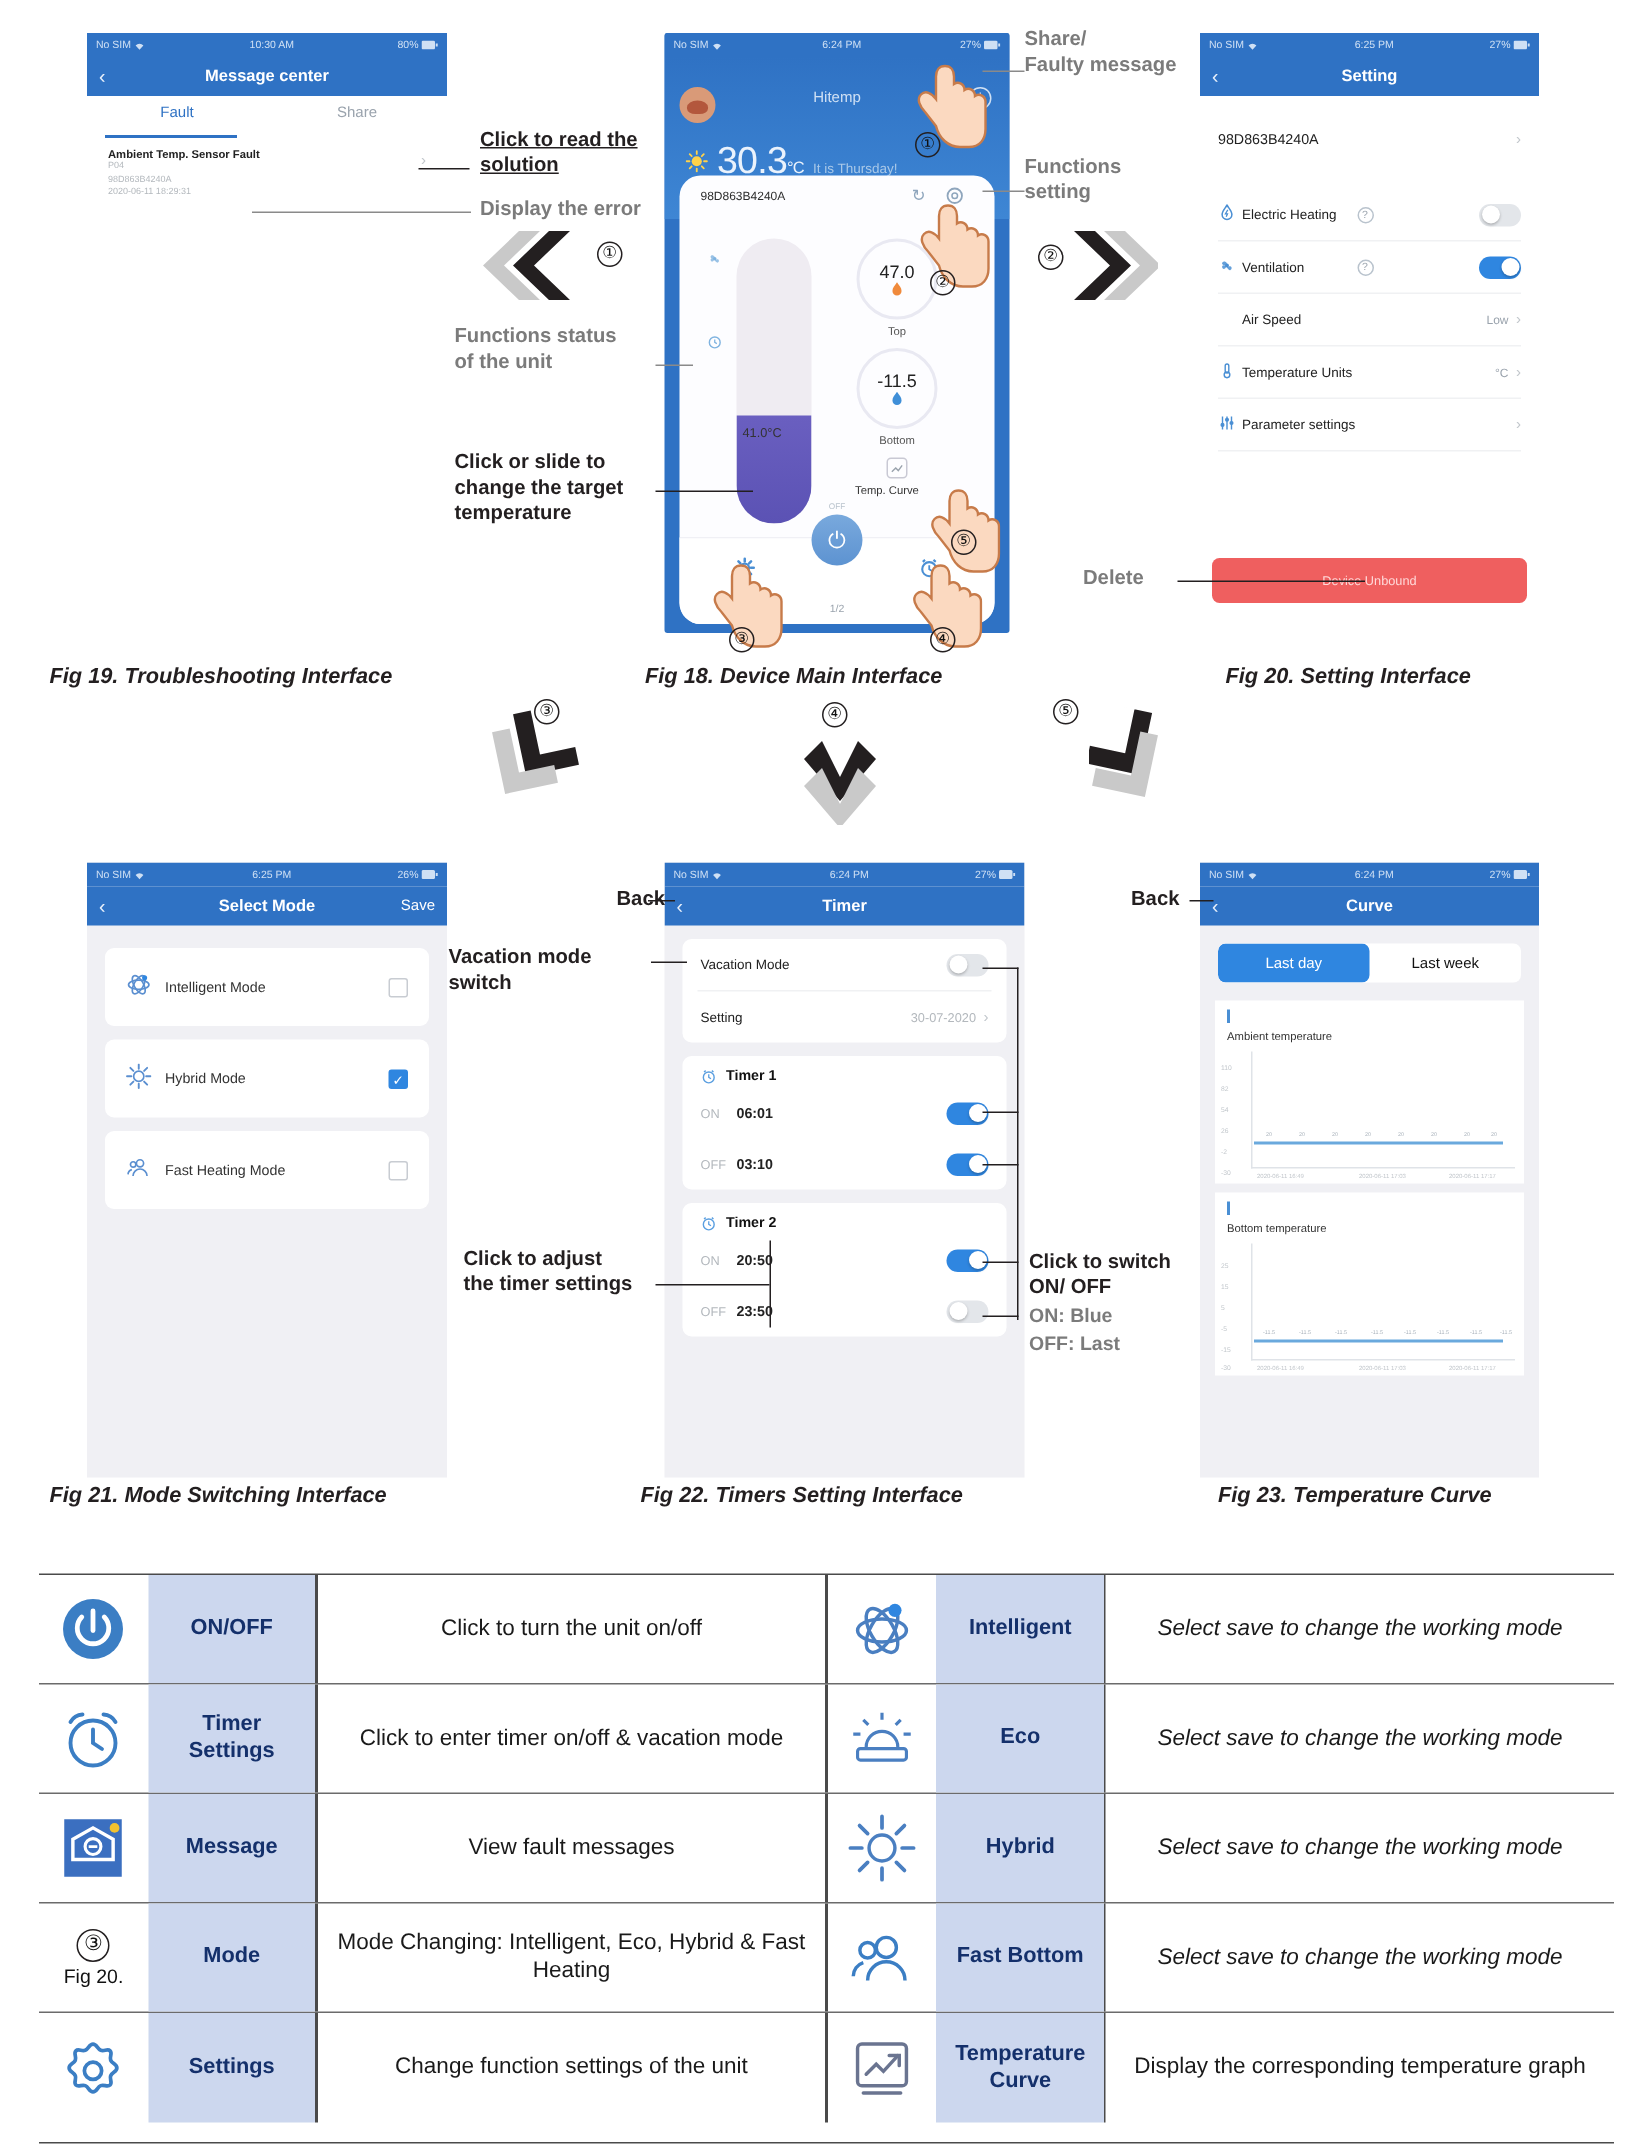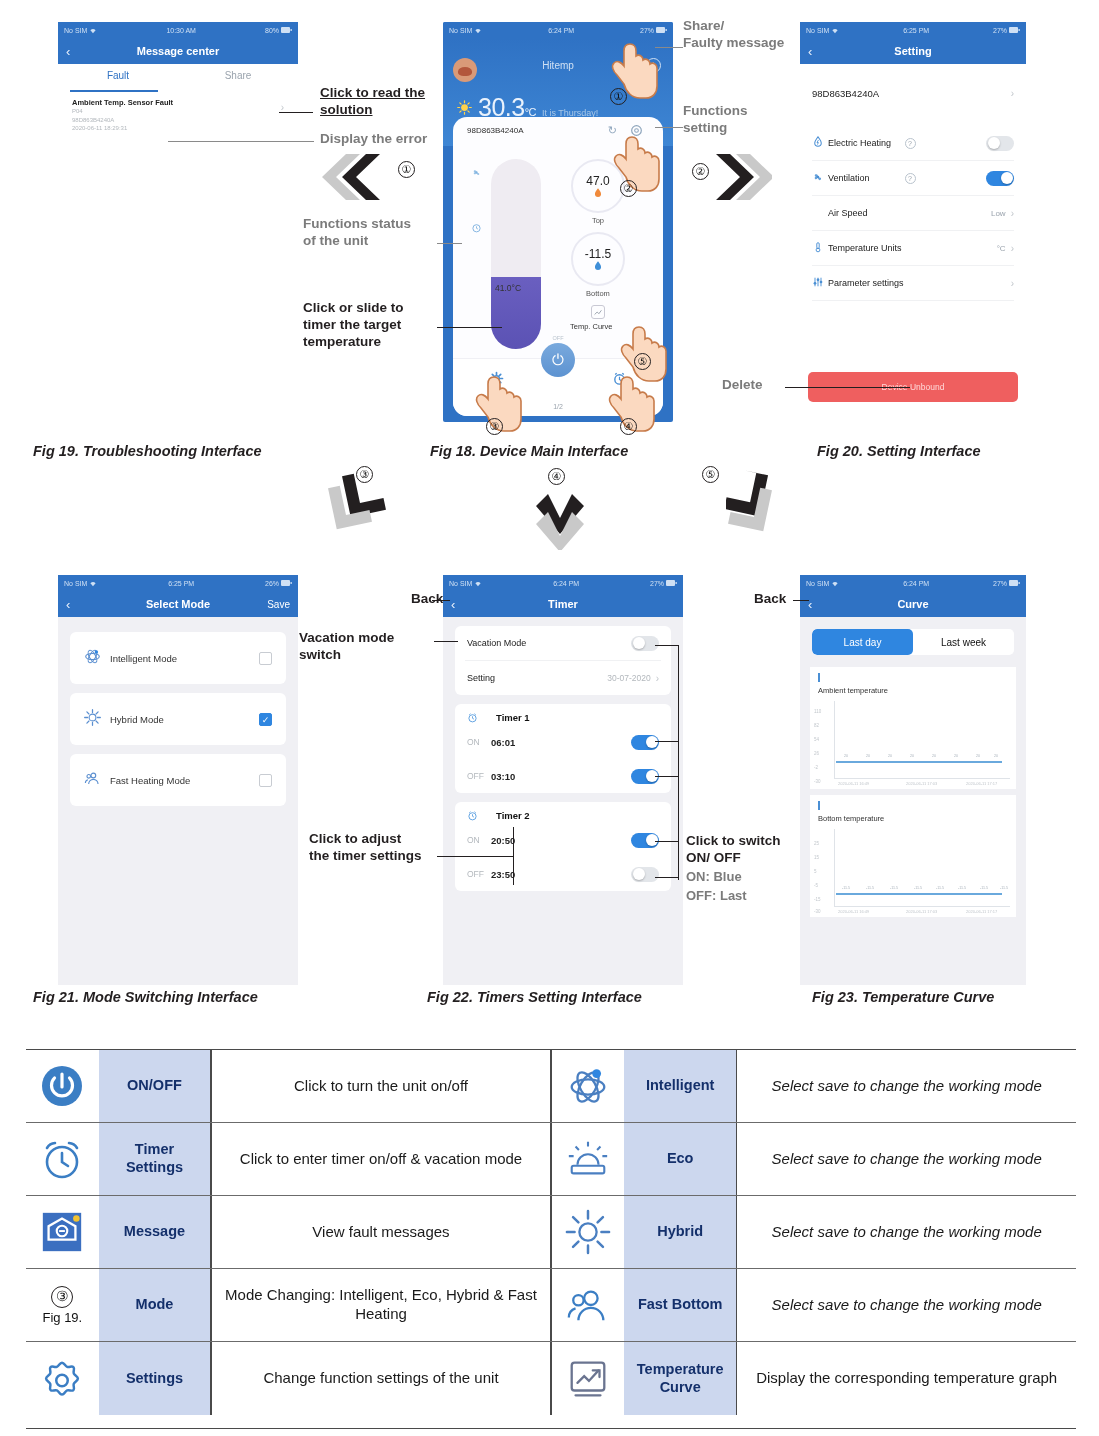--- a/index.html
+++ b/index.html
@@ -138,21 +138,21 @@
                   text-align:center; line-height:12px;}
 
   
   #fig22 { left:443px; top:575px; width:240px; height:410px; background:#f0f0f4;}
   .t-card { margin:9px 12px; background:#fff; border-radius:6px; }
   .t-row { display:flex; align-items:center; height:34px; padding:0 12px; font-size:9px; color:#222;}
   .t-row .grow { flex:1; }
   .t-row .muted { color:#b3b8bd; font-size:8.5px; width:24px;}
   .t-row .tval { font-weight:bold; font-size:9.5px; }
   .t-row .sval { color:#b3b8bd; font-size:8.5px; margin-right:5px;}
-  .t-head { display:flex; align-items:center; gap:18px; padding:8px 12px 2px; font-size:9.5px; font-weight:bold; }
+  .t-head { display:flex; align-items:center; gap:6px; padding:8px 12px 2px; font-size:9.5px; font-weight:bold; }
   .t-head .alarm { color:#5b9fe0; font-size:11px;}
 
   
   #fig23 { left:800px; top:575px; width:226px; height:410px; background:#f0f0f4;}
   .seg { display:flex; margin:12px; height:26px; border-radius:5px; overflow:hidden; background:#fff;}
   .seg div { flex:1; display:flex; align-items:center; justify-content:center; font-size:10px;}
   .seg .act { background:#2f86e0; color:#fff; border-radius:5px;}
   .chart-box { background:#fff; margin:6px 10px; padding:6px 4px 4px 4px; position:relative;}
   .chart-title { font-size:7.5px; color:#333; display:flex; align-items:flex-start; gap:4px; padding-left:4px;flex-direction:column;}
   .chart-title .bar { width:2px; height:9px; background:#4a8fd4; }
@@ -681,21 +681,21 @@
 <div class="line" style="left:279px; top:112px; width:34px;"></div>
 
 <div class="ann grey" style="left:320px; top:131px;">Display the error</div>
 <div class="line grey" style="left:168px; top:141px; width:146px;"></div>
 
 <div class="ann grey" style="left:303px; top:216px; white-space:pre-line;">Functions status
 of the unit</div>
 <div class="line grey" style="left:437px; top:243px; width:25px;"></div>
 
 <div class="ann" style="left:303px; top:300px; white-space:pre-line;">Click or slide to
-timer the target
+change the target
 temperature</div>
 <div class="line" style="left:437px; top:327px; width:65px;"></div>
 
 <div class="ann grey" style="left:683px; top:18px; white-space:pre-line;">Share/
 Faulty message</div>
 <div class="line grey" style="left:655px; top:47px; width:28px;"></div>
 
 <div class="ann grey" style="left:683px; top:103px; white-space:pre-line;">Functions
 setting</div>
 <div class="line grey" style="left:655px; top:127px; width:28px;"></div>
@@ -870,21 +870,21 @@
         </svg>
     </div>
     <div class="tcell c-name" style="white-space:pre-line">Hybrid</div>
     <div class="vdiv"></div>
     <div class="tcell c-desc ital">Select save to change the working mode</div>
   </div>
 
   <div class="trow">
     <div class="tcell c-ico" style="flex-direction:column; gap:2px;">
       <span style="width:22px;height:22px;border:1.4px solid #231f20;border-radius:50%;font-size:14px;text-align:center;line-height:20px;font-family:'Liberation Serif',serif;">③</span>
-      <span style="font-size:13px;">Fig 19.</span>
+      <span style="font-size:13px;">Fig 20.</span>
     </div>
     <div class="tcell c-name" style="white-space:pre-line">Mode</div>
     <div class="vdiv"></div>
     <div class="tcell c-desc">Mode Changing: Intelligent, Eco, Hybrid &amp; Fast Heating</div>
     <div class="vdiv"></div>
     <div class="tcell c-ico">
       <svg width="46" height="46" viewBox="0 0 48 48" class="ico-svg">
         <g fill="none" stroke="#3b7ec4" stroke-width="2.4">
           <circle cx="27" cy="17" r="7"></circle>
             <path d="M14 40a13 13 0 0 1 26 0"></path>

